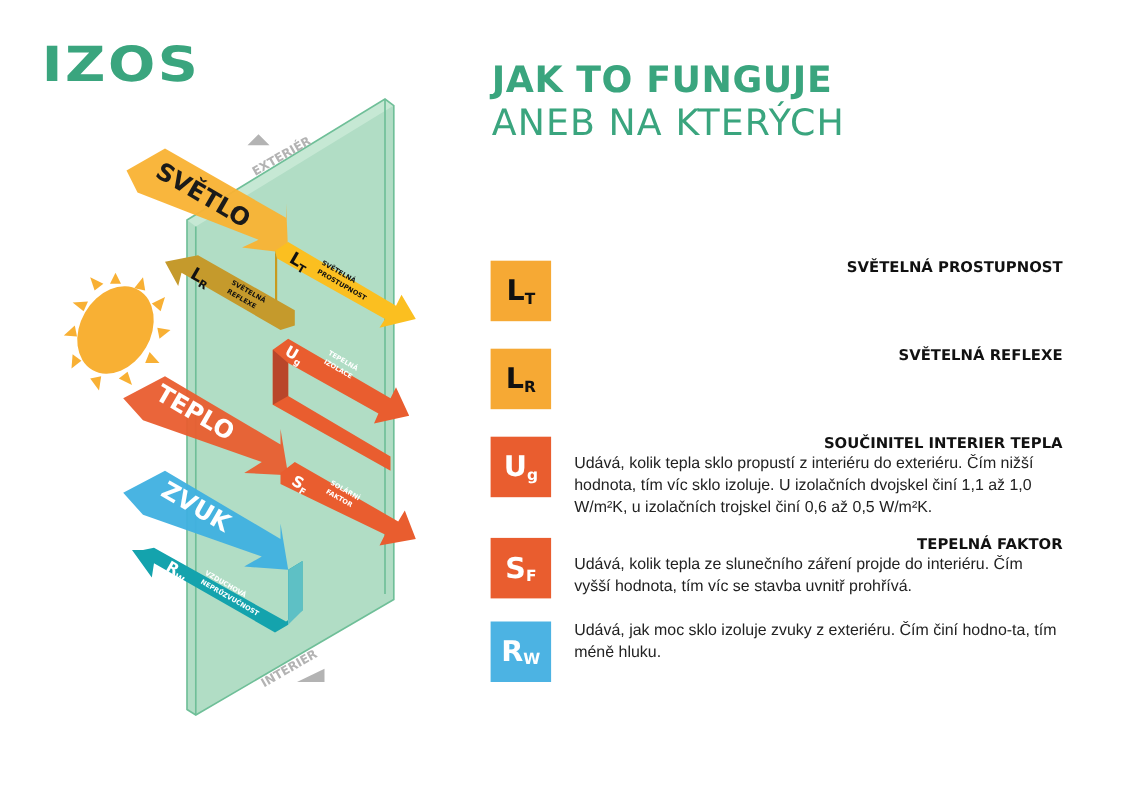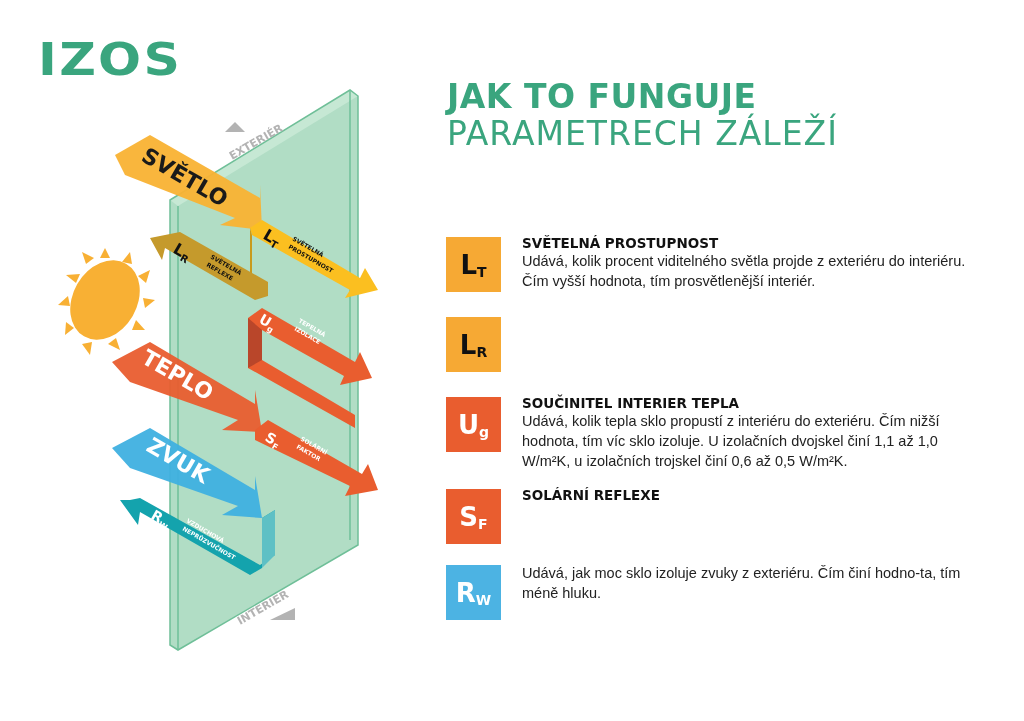--- a/index.html
+++ b/index.html
@@ -1,27 +1,27 @@
 <!DOCTYPE html>
 <html><head>
 <meta charset="utf-8">
 <style>
   html, body { margin:0; padding:0; }
   body { width:1024px; height:721px; background:#ffffff; position:relative; overflow:hidden; font-family:"Liberation Sans", sans-serif; }
   .logo { position:absolute; left:38px; top:38px; font-family:"DejaVu Sans", sans-serif; font-weight:900; font-size:44px; letter-spacing:2px; color:#3aa57e; line-height:1; transform:scaleX(1.15); transform-origin:left top; }
-  .title { position:absolute; left:447px; top:80px; color:#3aa57e; line-height:1; }
+  .title { position:absolute; left:447px; top:56px; color:#3aa57e; line-height:1; }
   .title .t1 { font-family:"DejaVu Sans", sans-serif; font-weight:bold; font-size:33px; letter-spacing:0.5px; display:block; }
   .title .t2 { font-family:"DejaVu Sans", sans-serif; font-weight:normal; font-size:33px; letter-spacing:1px; display:block; margin-top:6px; }
   .title .t3 { font-family:"DejaVu Sans", sans-serif; font-weight:normal; font-size:33px; letter-spacing:1px; display:block; margin-top:4px; }
   .params { position:absolute; left:446px; top:233px; width:520px; }
   .param { position:relative; padding-left:76px; min-height:62px; }
   .param .box { position:absolute; left:0; top:2px; width:55px; height:55px; display:flex; align-items:center; justify-content:center; font-family:"DejaVu Sans", sans-serif; font-weight:bold; }
   .param .box .main { font-size:26px; }
   .param .box .sub { font-size:14px; position:relative; top:7px; }
-  .param .name { font-family:"DejaVu Sans", sans-serif; font-weight:bold; font-size:13.5px; color:#111; line-height:16px; margin-top:2px; }
+  .param .name { font-family:"DejaVu Sans", sans-serif; font-weight:bold; font-size:13.5px; color:#111; line-height:16px; margin-top:2px;text-align:right; }
   .param .desc { font-family:"Liberation Sans", sans-serif; font-size:14.5px; color:#222; line-height:20px; }
   .diagram { position:absolute; left:0; top:0; width:440px; height:721px; }
 </style>
 </head>
 <body>
 
 <div class="logo">IZOS</div>
 
 <svg class="diagram" viewBox="0 0 440 721" xmlns="http://www.w3.org/2000/svg">
 
@@ -109,52 +109,53 @@
   </g>
 
   <g>
     <text x="240" y="625" font-family="DejaVu Sans, sans-serif" font-size="11" font-weight="bold" fill="#b3b3b3" transform="rotate(-30 240 625)">INTERIER</text>
     <polygon points="270,620 295,620 295,608" fill="#b3b3b3"></polygon>
   </g>
 </svg>
 
 <div class="title">
   <span class="t1">JAK TO FUNGUJE</span>
-  <span class="t3">PARAMETRECH ZÁLEŽÍ</span>
+  <span class="t2">ANEB NA KTERÝCH</span>
 </div>
 
 <div class="params">
   <div class="param" style="margin-bottom:18px;">
     <div class="box" style="background:#f6a934;color:#111;">
       <span class="main">L</span>
         <span class="sub">T</span>
     </div>
     <div class="name">SVĚTELNÁ PROSTUPNOST</div>
-    <div class="desc">Udává, kolik procent viditelného světla projde z exteriéru do interiéru. Čím vyšší hodnota, tím prosvětlenější interiér.</div>
   </div>
   <div class="param" style="margin-bottom:18px;">
     <div class="box" style="background:#f6a934;color:#111;">
       <span class="main">L</span>
         <span class="sub">R</span>
     </div>
+    <div class="name">SVĚTELNÁ REFLEXE</div>
   </div>
   <div class="param" style="margin-bottom:16px;">
     <div class="box" style="background:#e95d2f;color:#fff;">
       <span class="main">U</span>
         <span class="sub">g</span>
     </div>
     <div class="name">SOUČINITEL INTERIER TEPLA</div>
     <div class="desc">Udává, kolik tepla sklo propustí z interiéru do exteriéru. Čím nižší hodnota, tím víc sklo izoluje. U izolačních dvojskel činí 1,1 až 1,0 W/m²K, u izolačních trojskel činí 0,6 až 0,5 W/m²K.</div>
   </div>
   <div class="param" style="margin-bottom:14px;">
     <div class="box" style="background:#e95d2f;color:#fff;">
       <span class="main">S</span>
         <span class="sub">F</span>
     </div>
-    <div class="name">SOLÁRNÍ REFLEXE</div>
+    <div class="name">TEPELNÁ FAKTOR</div>
+    <div class="desc">Udává, kolik tepla ze slunečního záření projde do interiéru. Čím vyšší hodnota, tím víc se stavba uvnitř prohřívá.</div>
   </div>
   <div class="param">
     <div class="box" style="background:#4cb3e3;color:#fff;">
       <span class="main">R</span>
         <span class="sub">W</span>
     </div>
     <div class="desc">Udává, jak moc sklo izoluje zvuky z exteriéru. Čím činí hodno-ta, tím méně hluku.</div>
   </div>
 </div>
 

